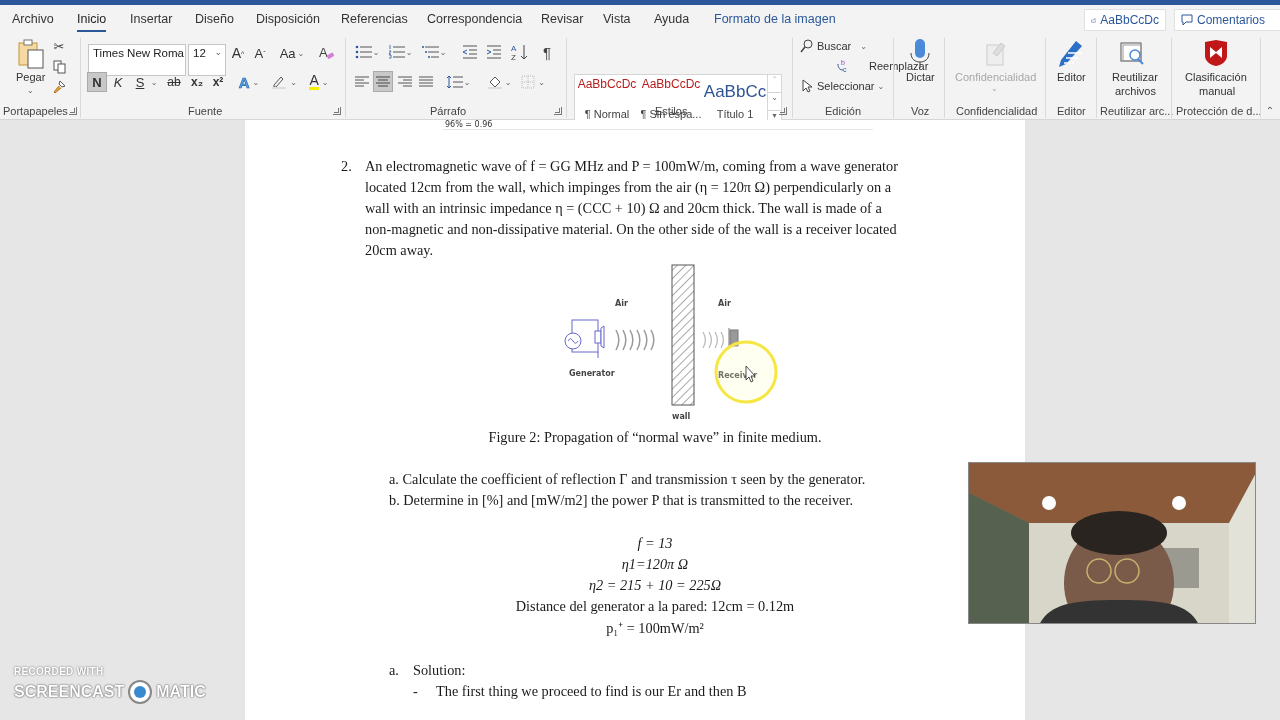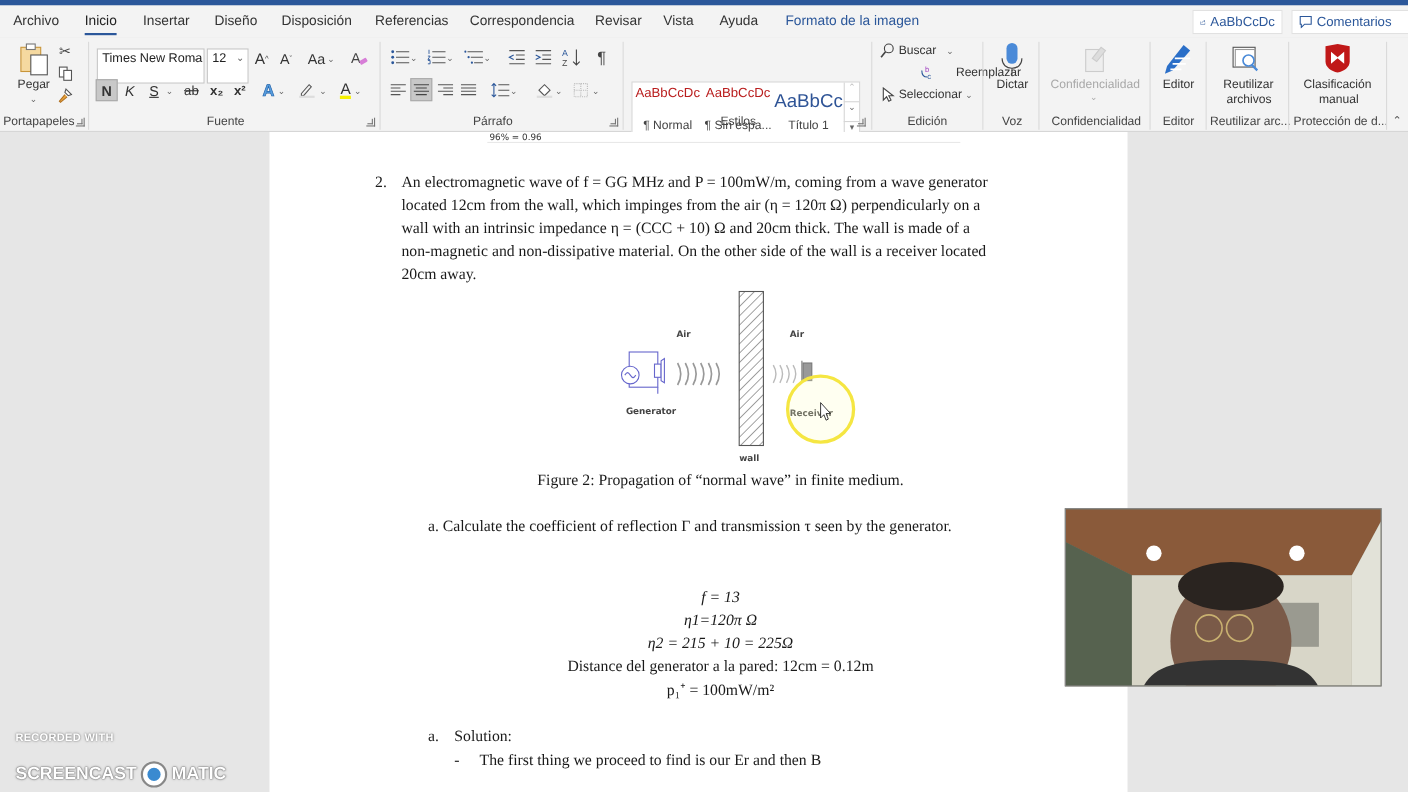--- a/index.html
+++ b/index.html
@@ -39,21 +39,21 @@
   .serif { font-family: "Liberation Serif", serif; color: #1a1a1a; }
   .para { position: absolute; font-size: 14.3px; line-height: 21px; }
   .center { text-align: center; }
   .math { font-style: italic; }
   .prev-table { position: absolute; left: 198px; top: 0; width: 430px; height: 10px; border-bottom: 1px solid #e8e8e8; }
   .prev-cell { position: absolute; left: 2px; top: 0; font-size: 8px; font-family: "DejaVu Sans", sans-serif; color: #333; }
 
   .webcam { position: absolute; left: 968px; top: 462px; width: 288px; height: 162px; border: 1px solid #888; overflow: hidden; background: #6b6a5a; }
   .watermark { position: absolute; left: 14px; top: 666px; }
   .wm-small { font-size: 10px; font-weight: bold; color: #fff; text-shadow: 0 0 2px #555; letter-spacing: 0.3px; }
-  .wm-big { font-size: 16px; font-weight: bold; color: #fff; text-shadow: 0 0 2px #555, 0 0 1px #555; display: flex; align-items: center; gap: 3px; margin-top: 14px; }
+  .wm-big { font-size: 16px; font-weight: bold; color: #fff; text-shadow: 0 0 2px #555, 0 0 1px #555; display: flex; align-items: center; gap: 3px; margin-top: 2px; }
 </style>
 </head>
 <body>
 
 <div class="topbar"></div>
 
 <div class="tabsrow">
   <span class="tab" style="left:12px">Archivo</span>
   <span class="tab active" style="left:77px">Inicio</span>
   <span class="tab" style="left:130px">Insertar</span>
@@ -430,20 +430,21 @@
         <text x="111" y="157" font-size="8" font-weight="bold" fill="#444" font-family="DejaVu Sans, sans-serif">wall</text>
 
         <circle cx="185" cy="110" r="30" fill="rgba(255,255,200,0.25)" stroke="#f5e642" stroke-width="3"></circle>
         <path d="M185 104v14l3-3 2 5 2-1-2-5h4z" fill="#fff" stroke="#222" stroke-width="0.8"></path>
       </svg>
     </div>
 
     <div class="para serif center" style="left:0;width:850px;top:307px;transform:translateX(-15px)">Figure 2: Propagation of “normal wave” in finite medium.</div>
 
     <div class="para serif" style="left:144px;top:349px;white-space:nowrap">a. Calculate the coefficient of reflection Γ and transmission τ seen by the generator.</div>
+    <div class="para serif" style="left:144px;top:370px;white-space:nowrap">b. Determine in [%] and [mW/m2] the power P that is transmitted to the receiver.</div>
 
     <div class="para serif center math" style="left:0;width:850px;top:413px;transform:translateX(-15px)">f = 13</div>
     <div class="para serif center math" style="left:0;width:850px;top:434px;transform:translateX(-15px)">η1=120π Ω</div>
     <div class="para serif center math" style="left:0;width:850px;top:455px;transform:translateX(-15px)">η2 = 215 + 10 = 225Ω</div>
     <div class="para serif center" style="left:0;width:850px;top:476px;transform:translateX(-15px)">Distance del generator a la pared: 12cm = 0.12m</div>
     <div class="para serif center" style="left:0;width:850px;top:498px;transform:translateX(-15px)">p₁⁺ = 100mW/m²</div>
 
     <span class="para serif" style="left:144px;top:540px">a.</span>
     <span class="para serif" style="left:168px;top:540px">Solution:</span>
     <span class="para serif" style="left:168px;top:561px">-</span>

